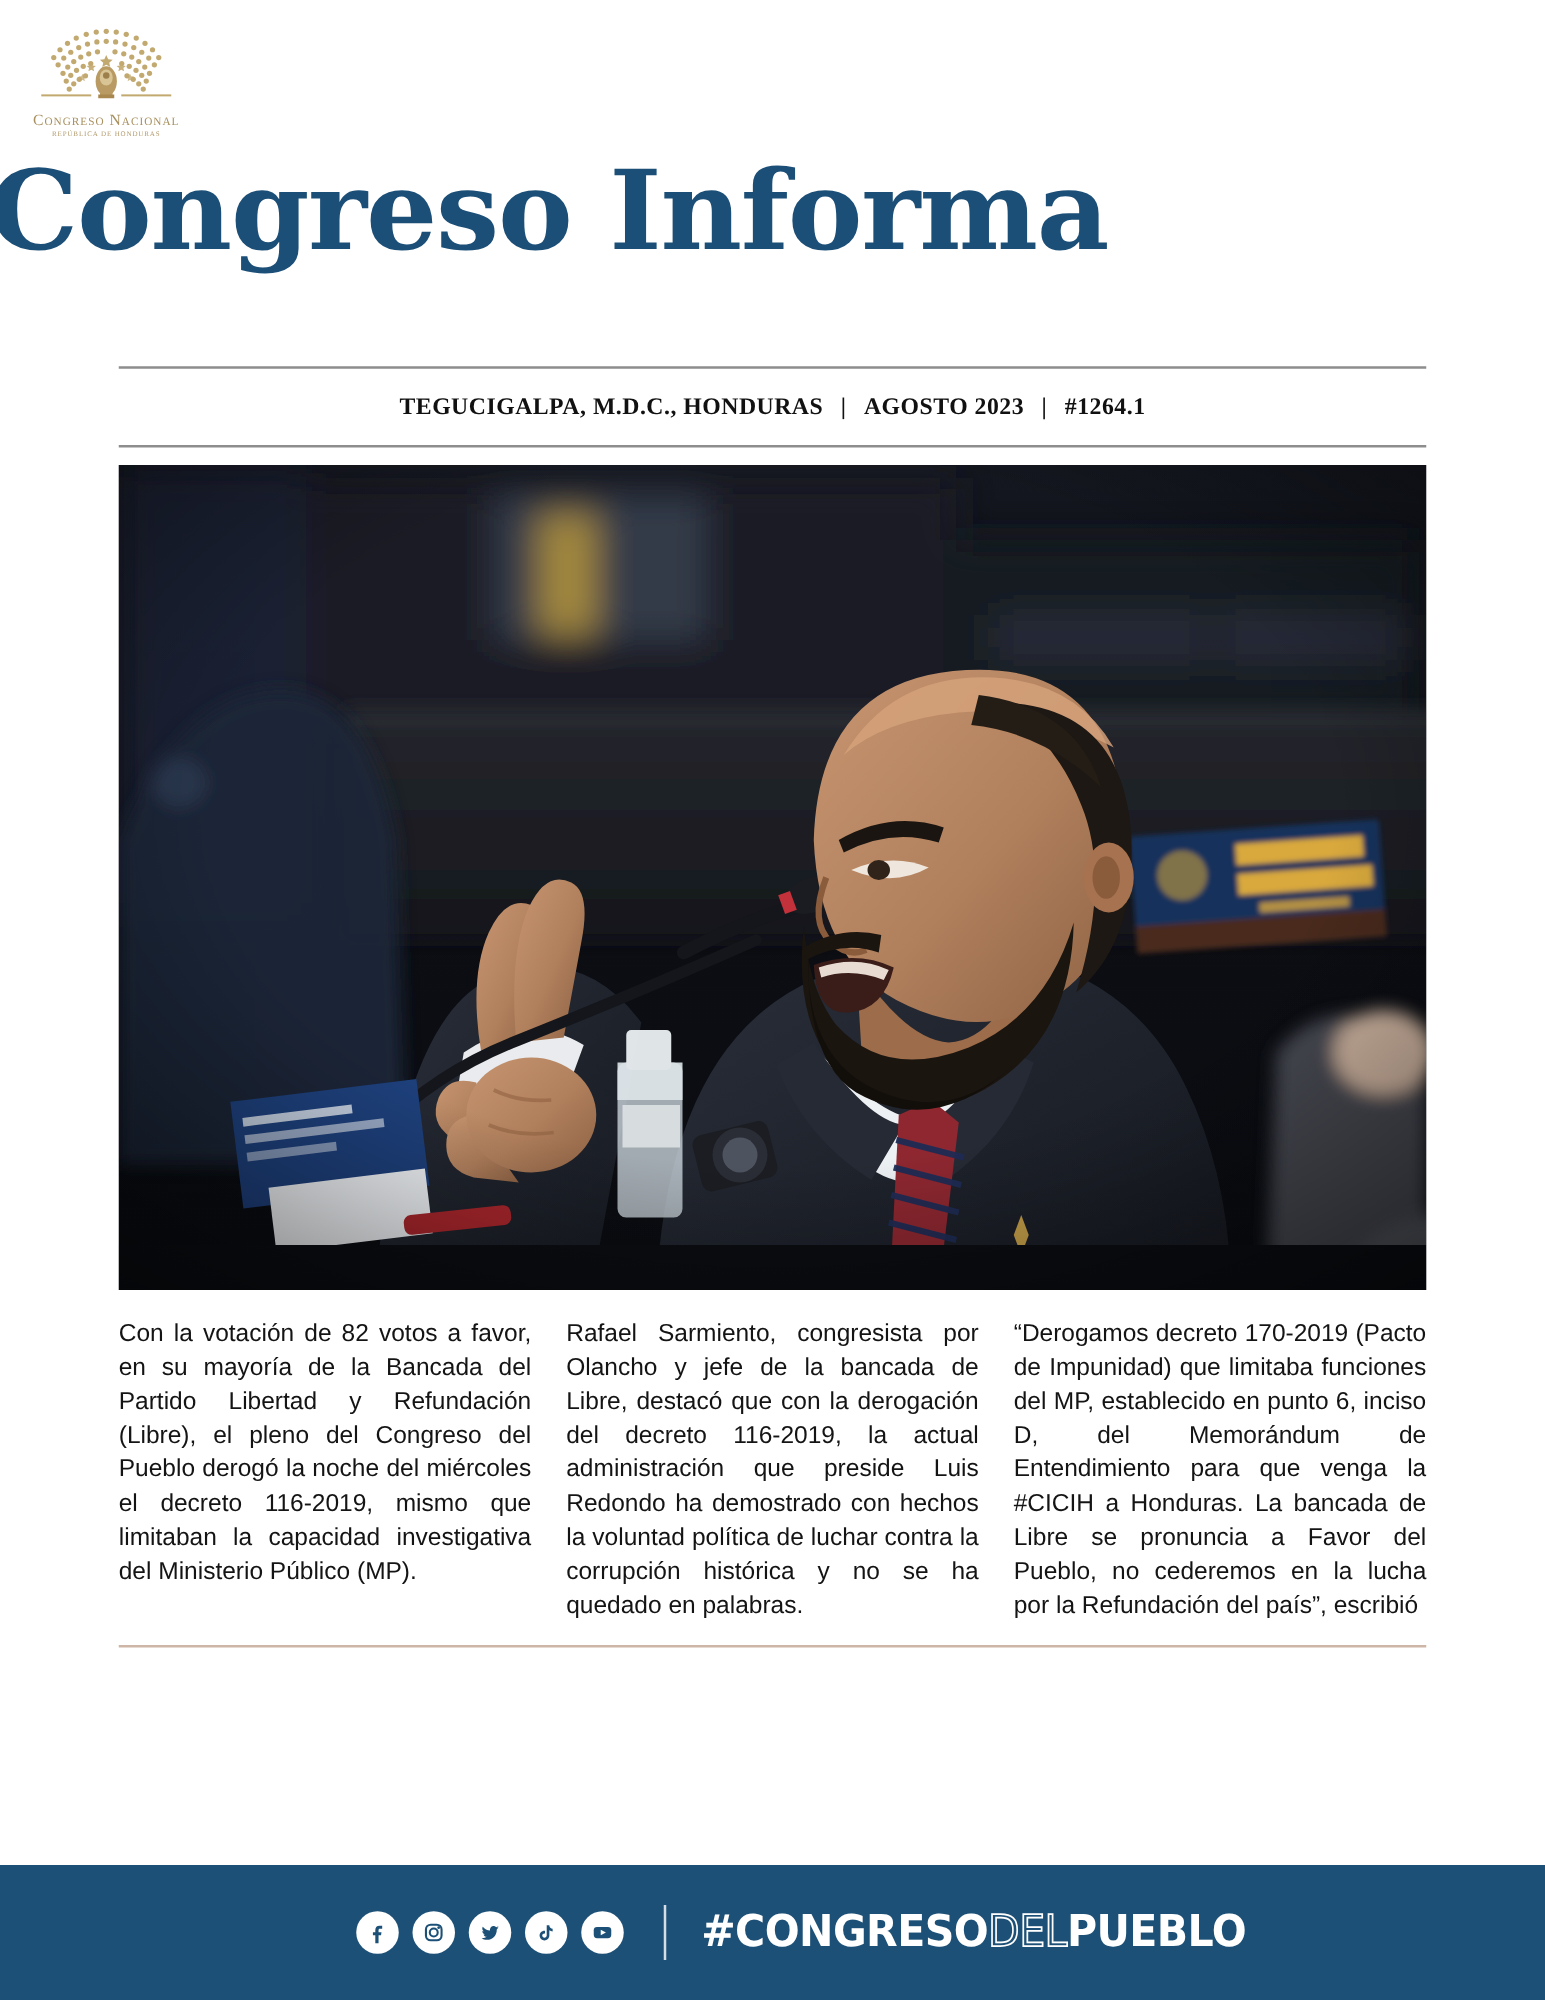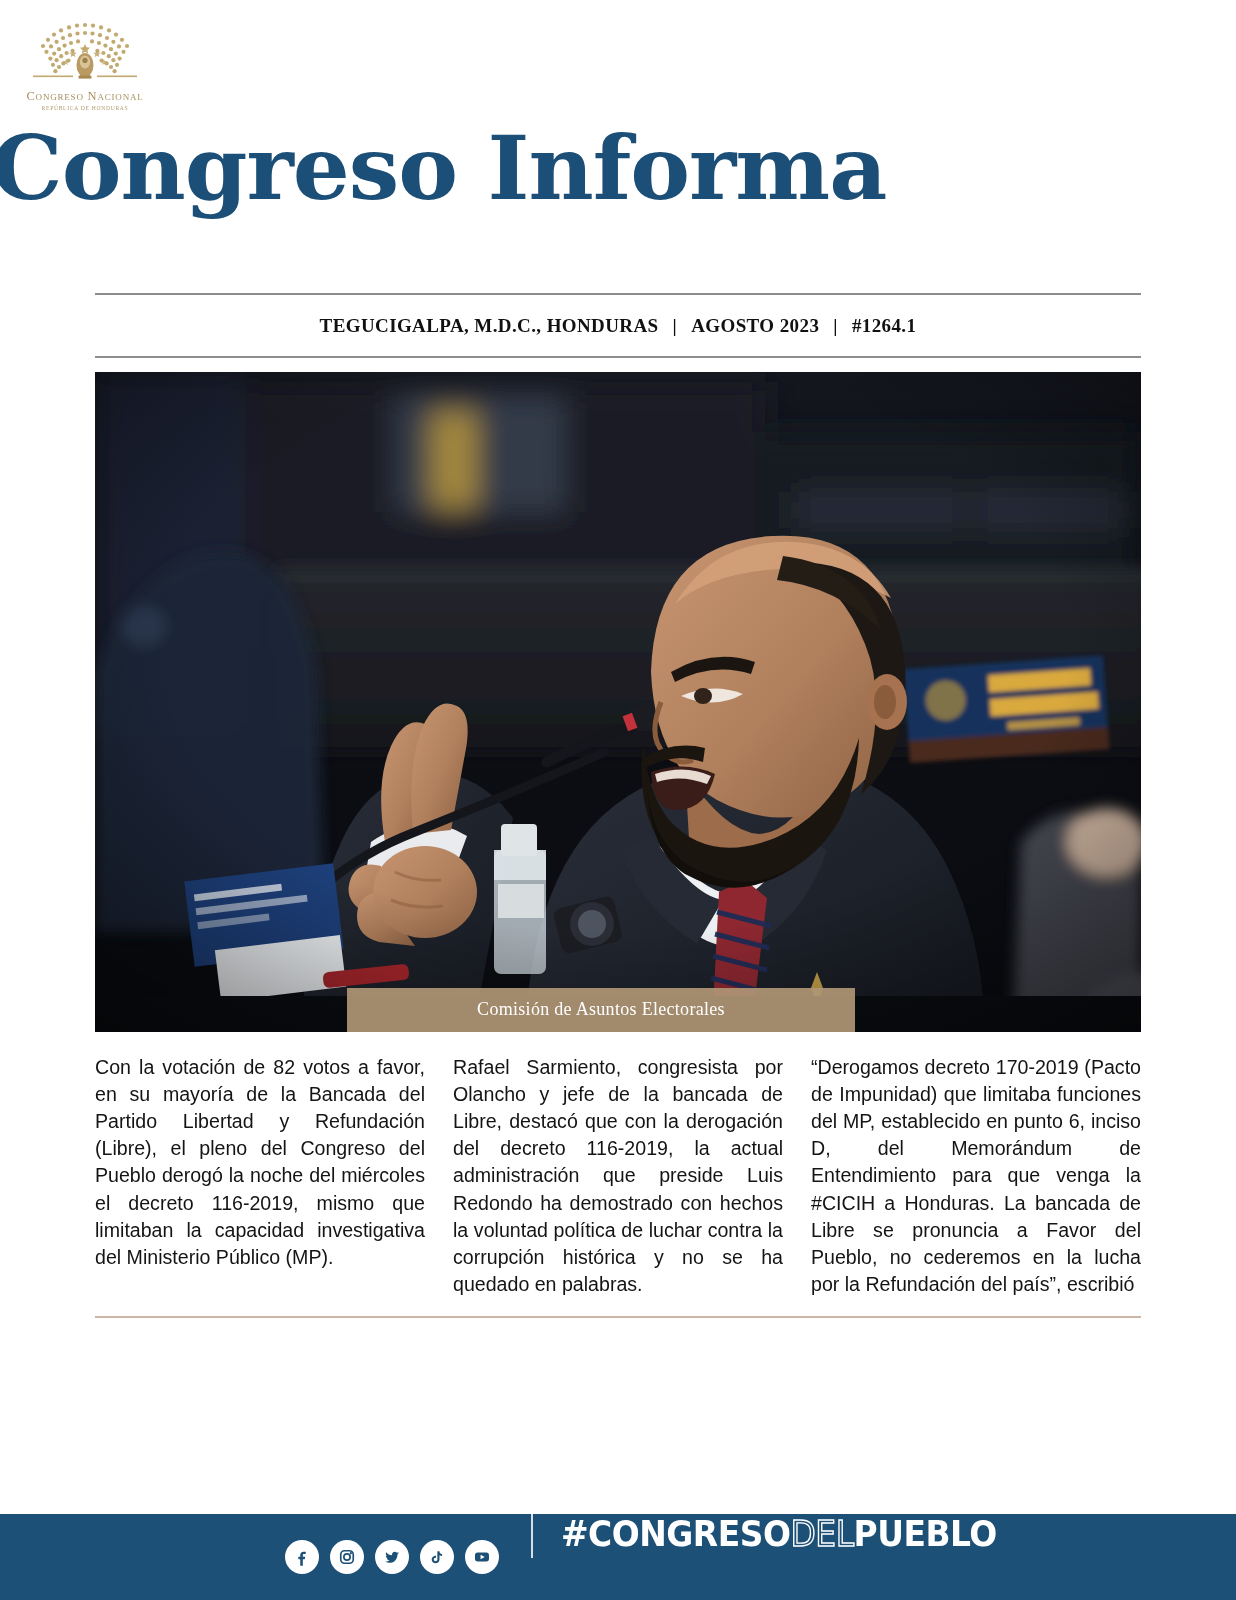--- a/index.html
+++ b/index.html
@@ -184,23 +184,24 @@
     height: 2px;
     background: #cdb6a5;
     margin: 18px auto 0 auto;
   }
 
   .footer {
     position: absolute;
     left: 0;
     bottom: 0;
     width: 1236px;
-    height: 86px;
+    height: 108px;
     background: #1d5076;
     display: flex;
+    align-items: center;
     padding-left: 285px;
     box-sizing: border-box;
   }
   .socials {
     display: flex;
     align-items: center;
     gap: 11px;
   }
   .sicon {
     width: 34px;
@@ -520,23 +521,20 @@
           <rect x="118" y="572" width="126" height="52" fill="#eef1f4"></rect>
         </g>
 
         <rect x="228" y="596" width="86" height="16" rx="6" transform="rotate(-6 271 604)" fill="#a8262c"></rect>
 
         <rect x="0" y="624" width="1046" height="36" fill="#0b0d12"></rect>
 
         <rect width="1046" height="660" fill="url(#vign)"></rect>
       </svg>
 
-      <figcaption class="caption-bar">
-        <span class="caption-text">Comisión de Asuntos Electorales</span>
-      </figcaption>
     </figure>
   </section>
 
   <section class="body-cols">
     <div class="col">
       <p>Con la votación de 82 votos a favor, en su mayoría de la Bancada del Partido Libertad y Refundación (Libre), el pleno del Congreso del Pueblo derogó la noche del miércoles el decreto 116-2019, mismo que limitaban la capacidad investigativa del Ministerio Público (MP).</p>
     </div>
     <div class="col">
       <p>Rafael Sarmiento, congresista por Olancho y jefe de la bancada de Libre, destacó que con la derogación del decreto 116-2019, la actual administración que preside Luis Redondo ha demostrado con hechos la voluntad política de luchar contra la corrupción histórica y no se ha quedado en palabras.</p>
     </div>

